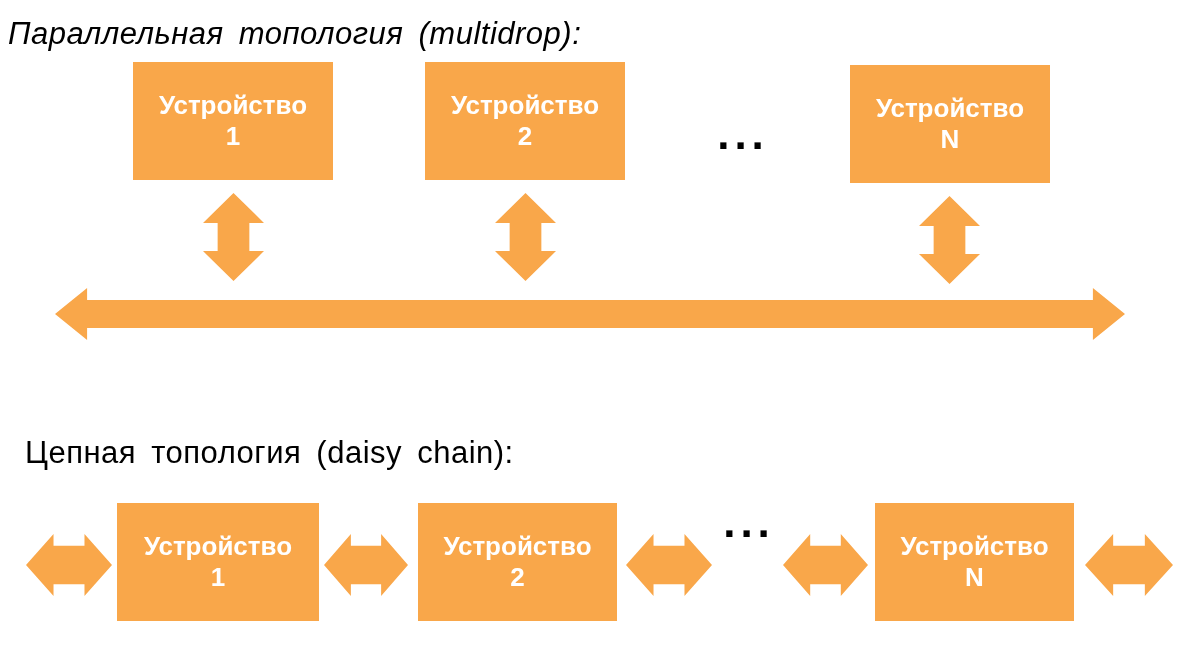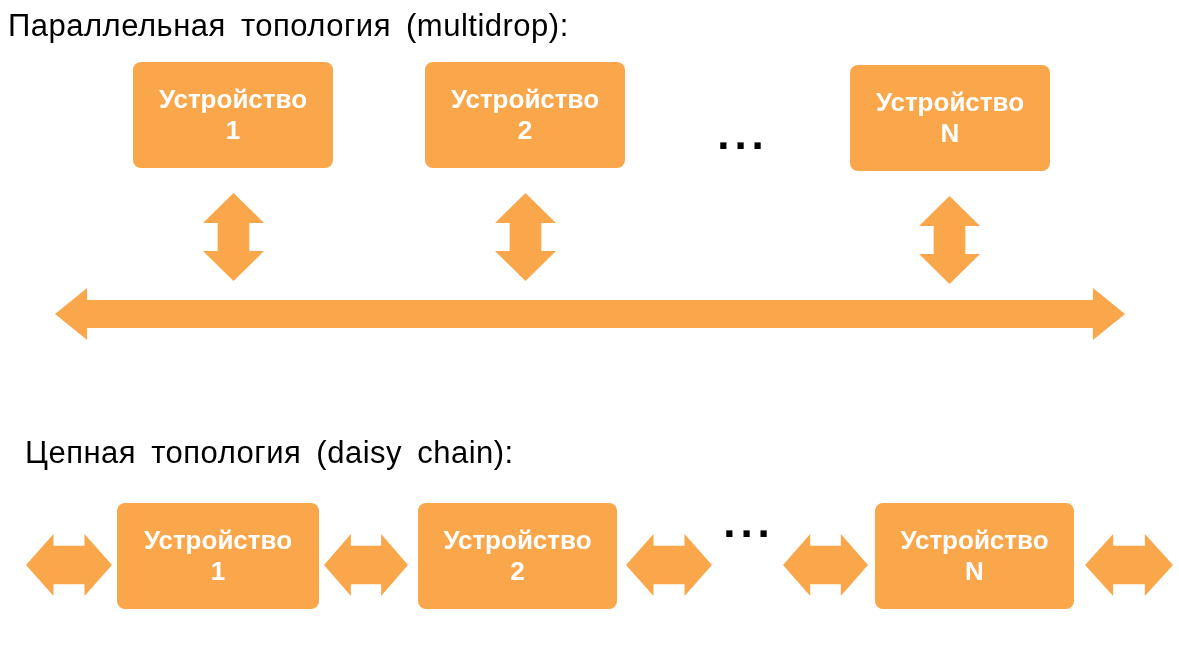--- a/index.html
+++ b/index.html
@@ -25,32 +25,31 @@
     color: var(--title-text);
     font-size: 31px;
     font-weight: 400;
     letter-spacing: 0.5px;
     word-spacing: 6px;
     white-space: nowrap;
   }
   .device-box {
     position: absolute;
     width: 200px;
-    height: 106px;
+    height: 118px;
     background: var(--accent);
     color: var(--device-text);
     font-weight: 700;
     font-size: 26px;
     line-height: 31px;
     display: flex;
     flex-direction: column;
     align-items: center;
     justify-content: center;
     text-align: right;
-    border-radius: 8px;
   }
   .arrow-v {
     position: absolute;
     width: 61px;
     height: 88px;
     background: var(--accent);
     clip-path: polygon(50% 0%, 100% 34%, 76% 34%, 76% 66%, 100% 66%,
                        50% 100%, 0% 66%, 24% 66%, 24% 34%, 0% 34%);
   }
   .arrow-h {
@@ -79,21 +78,21 @@
     letter-spacing: 5px;
     line-height: 44px;
     text-align: center;
   }
 </style>
 </head>
 <body>
 
 <div class="canvas">
 
-  <div class="section-title" style="left:8px; top:8px;">Параллельная топология (multidrop):</div>
+  <div class="section-title" style="left:8px; top:16px;font-style:italic;">Параллельная топология (multidrop):</div>
 
   <div class="device-box" style="left:133px; top:62px;">
     <span>Устройство</span>
     <span>1</span>
   </div>
 
   <div class="device-box" style="left:425px; top:62px;">
     <span>Устройство</span>
     <span>2</span>
   </div>

